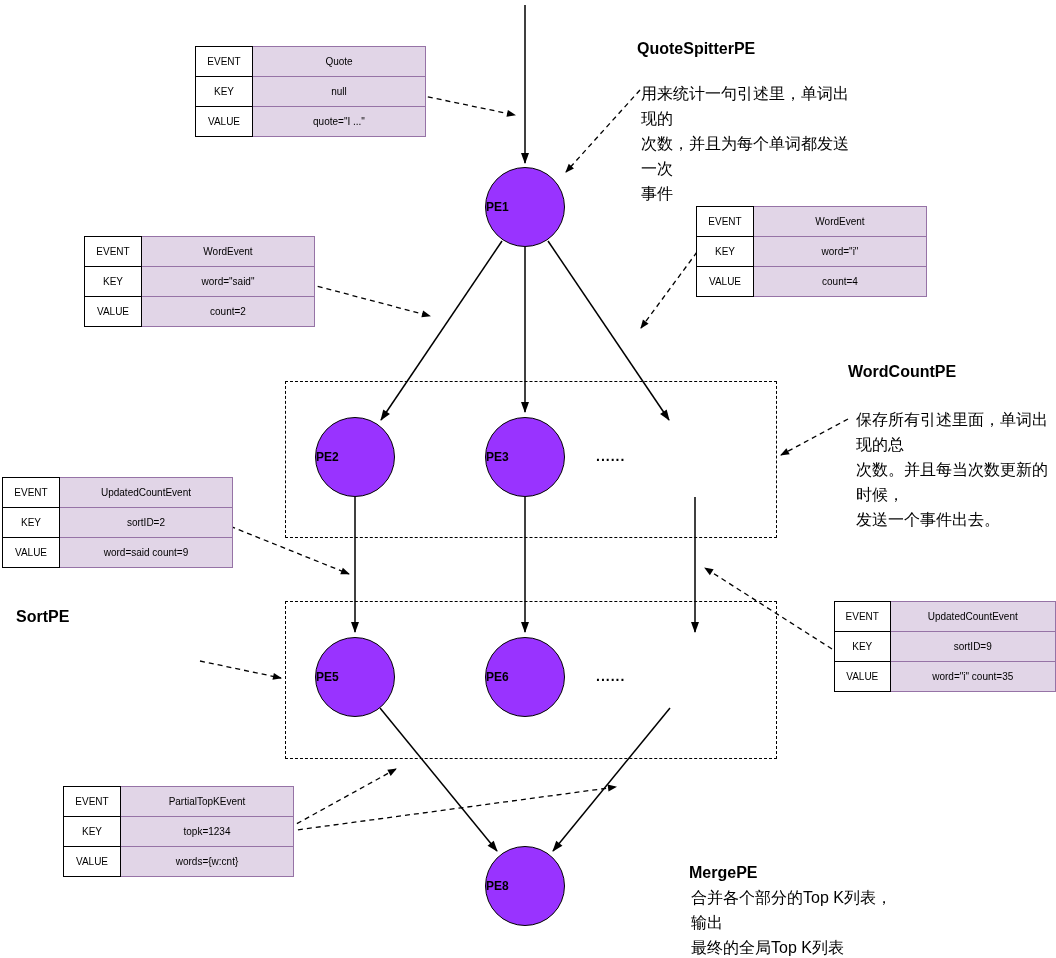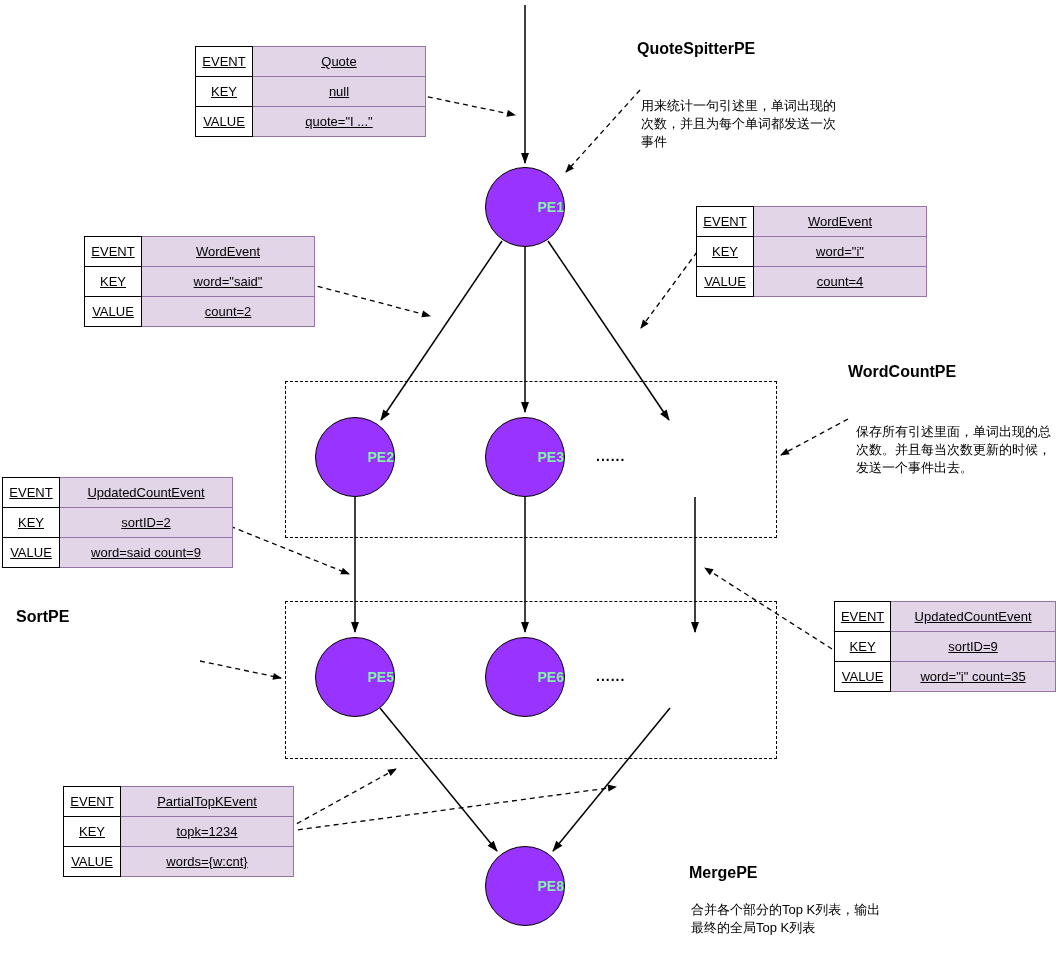--- a/index.html
+++ b/index.html
@@ -2,29 +2,29 @@
 <html style="--node-fill: #9933FF; --table-fill: #E1D5E7; --table-border: #9673A6;"><head>
 <meta charset="utf-8">
 <style>
   html,body{margin:0;padding:0;background:#fff;}
   #canvas{position:relative;width:1056px;height:958px;background:#fff;overflow:hidden;
           font-family:"Liberation Sans","DejaVu Sans",sans-serif;color:#000;}
   svg.edges{position:absolute;left:0;top:0;width:1056px;height:958px;pointer-events:none;}
   .dashed-box{position:absolute;border:1px dashed #000;background:transparent;}
   .node{position:absolute;width:80px;height:80px;border-radius:50%;
         background:var(--node-fill,#9933FF);border:1.5px solid #000;
-        display:flex;align-items:center;justify-content:flex-end;
-        color:#86efac;font-weight:bold;font-size:14px;box-sizing:border-box;}
+        display:flex;align-items:center;justify-content:flex-start;
+        color:#000000;font-weight:bold;font-size:12px;box-sizing:border-box;}
   .ellipsis{position:absolute;font-weight:bold;font-size:14px;letter-spacing:1px;}
-  table.etable{position:absolute;border-collapse:collapse;font-size:13px;text-decoration:underline;}
+  table.etable{position:absolute;border-collapse:collapse;font-size:10px;}
   .etable td{height:29px;text-align:center;padding:0 4px;}
   .etable td.lbl{width:48px;background:#fff;border:1px solid #000;}
   .etable td.val{width:164px;background:var(--table-fill,#E1D5E7);border:1px solid var(--table-border,#9673A6);}
   .sec-title{position:absolute;font-weight:bold;font-size:16px;white-space:nowrap;}
-  .sec-desc{position:absolute;font-size:13px;line-height:18px;white-space:pre-line;margin-top:16px;}
+  .sec-desc{position:absolute;font-size:16px;line-height:25px;white-space:pre-line;}
 </style>
 </head>
 <body>
 
 <div id="canvas">
 
   <svg class="edges">
     <defs>
       <marker id="mh" markerWidth="13" markerHeight="12" refX="11" refY="5" orient="auto" markerUnits="userSpaceOnUse">
         <path d="M1,1 L12,5 L1,9 z" fill="#000"></path>

